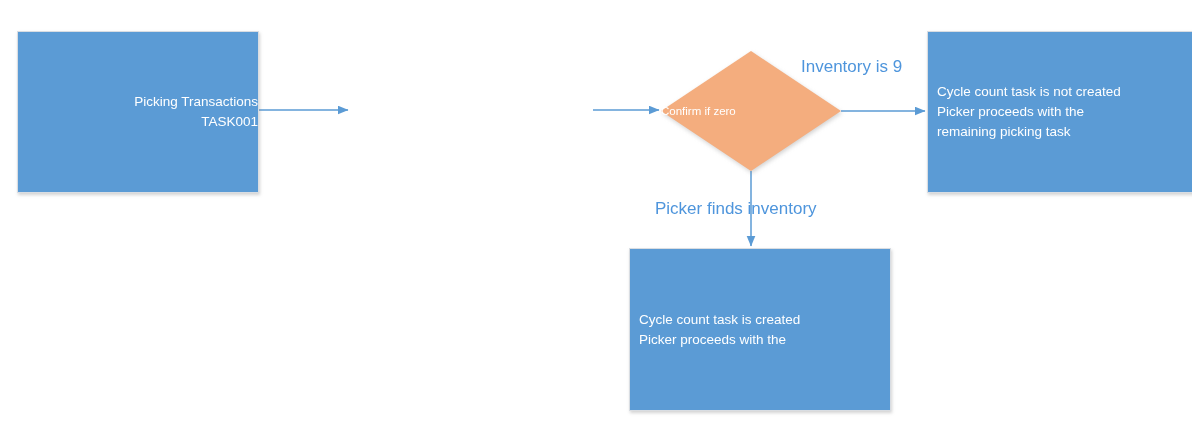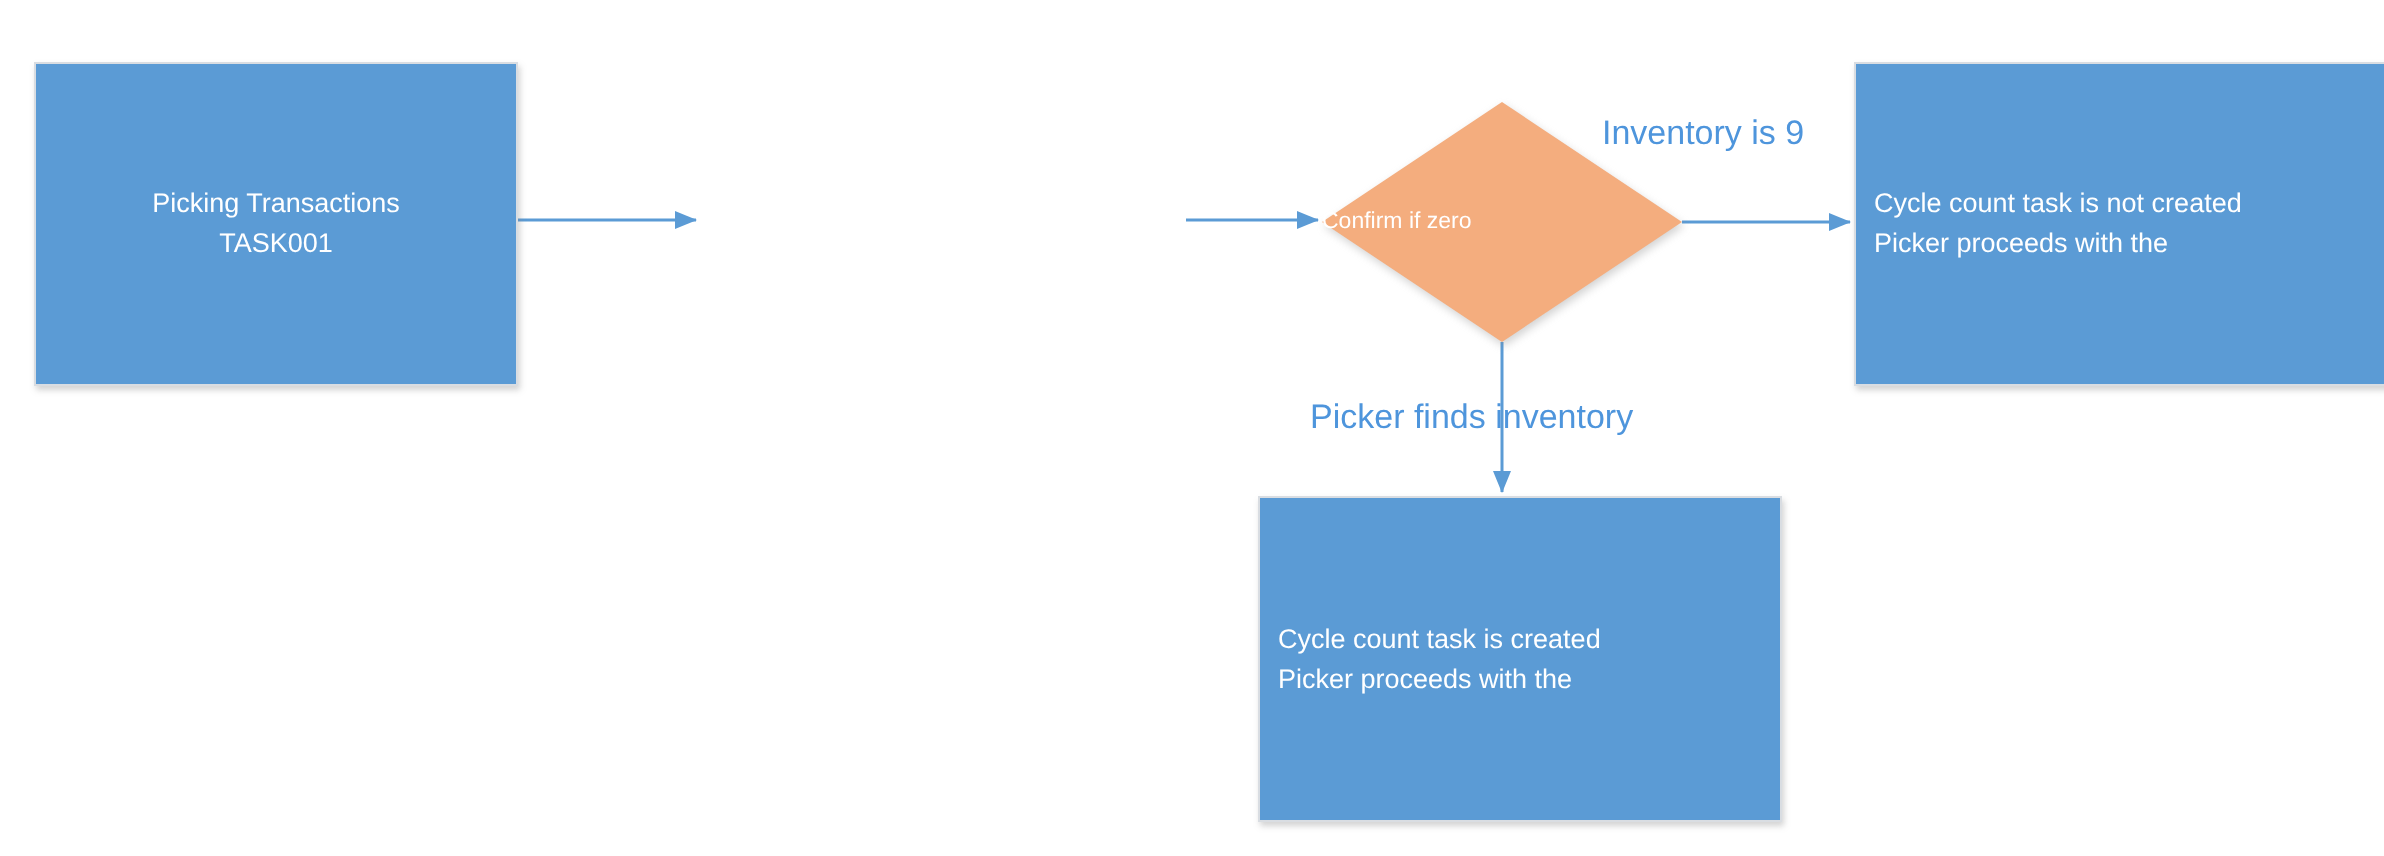--- a/index.html
+++ b/index.html
@@ -29,21 +29,21 @@
     box-shadow: 1px 2px 3px rgba(130,130,130,0.35);
     box-sizing: border-box;
     color: #ffffff;
     font-size: 13.5px;
     line-height: 20px;
     display: flex;
     flex-direction: column;
     justify-content: center;
   }
   .box-centered {
-    align-items: center;
+    align-items: flex-end;
     text-align: center;
   }
   .box-left {
     align-items: flex-start;
     text-align: left;
     padding-left: 9px;
     padding-right: 6px;
   }
   .node-line { display: block; }
   .decision-label-wrap {
@@ -94,20 +94,21 @@
   </div>
 
 
   <div class="decision-label-wrap">
     <span>Confirm if zero</span>
   </div>
 
   <div class="process-box box-left" style="left:927px; top:31px; width:275px; height:162px;">
     <span class="node-line">Cycle count task is not created</span>
     <span class="node-line">Picker proceeds with the</span>
+    <span class="node-line">remaining picking task</span>
   </div>
 
   <div class="process-box box-left" style="left:629px; top:248px; width:262px; height:163px;">
     <span class="node-line">Cycle count task is created</span>
     <span class="node-line">Picker proceeds with the</span>
   </div>
 
   <div class="edge-label edge-label-yes">Inventory is 9</div>
 
   <div class="edge-label edge-label-no">Picker finds inventory</div>

